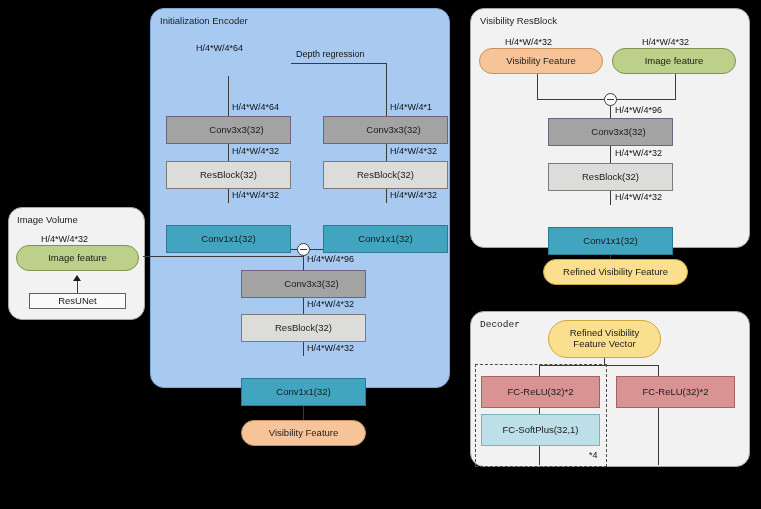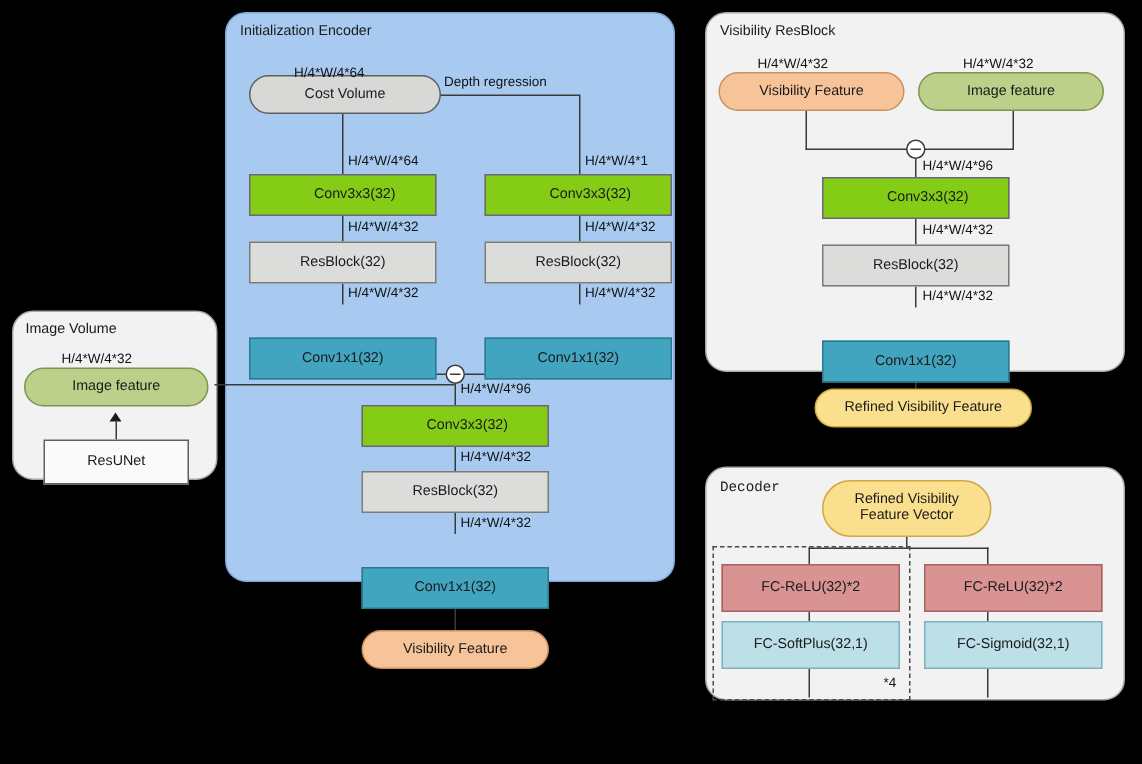--- a/index.html
+++ b/index.html
@@ -46,21 +46,21 @@
     justify-content: center;
     text-align: center;
     font-size: 9.5px;
     color: #1a1a1a;
     line-height: 1.15;
     border: 1px solid #5f5f5f;
     z-index: 3;
   }
   .rect { border-radius: 0; }
   .pill { border-radius: 999px; }
-  .c-purple  { background: #84cc16; border-color: #6d6580; padding-left: 16px; }
+  .c-purple  { background: #a3a3a3; border-color: #6d6580; padding-left: 16px; }
   .c-grey    { background: #dcdcda; border-color: #7a7a78; }
   .c-teal    { background: #42a5c0; border-color: #2a7a92; margin-top: 22px; }
   .c-green   { background: #bcd08a; border-color: #7f9352; }
   .c-orange  { background: #f7c49a; border-color: #c98f5c; }
   .c-yellow  { background: #fadf8e; border-color: #cfa83f; }
   .c-red     { background: #d99393; border-color: #a86060; }
   .c-lblue   { background: #bcdfe8; border-color: #7fb0bd; }
   .c-white   { background: #fafafa; border-color: #5f5f5f; }
   .c-costvol { background: #d8d8d6; border-color: #5f5f5f; }
 
@@ -122,21 +122,20 @@
 </style>
 </head>
 <body>
 
 <div id="stage">
 
   <div class="panel panel-blue" style="left:150px; top:8px; width:300px; height:380px;"></div>
   <div class="panel-title" style="left:160px; top:16px;">Initialization Encoder</div>
 
   <div class="dim" style="left:196px; top:44px;">H/4*W/4*64</div>
-  <div class="node pill c-costvol" style="left:166px; top:50px; width:128px; height:26px;">Cost Volume</div>
 
   <div class="dim" style="left:296px; top:50px;">Depth regression</div>
 
   <div class="edge edge-v" style="left:228px; top:76px; height:40px;"></div>
 
   <div class="edge edge-h" style="left:291px; top:63px; width:95px;"></div>
   <div class="edge edge-v" style="left:386px; top:63px; height:53px;"></div>
 
   <div class="dim" style="left:232px; top:103px;">H/4*W/4*64</div>
   <div class="node rect c-purple" style="left:166px; top:116px; width:125px; height:28px;">Conv3x3(32)</div>
@@ -184,21 +183,21 @@
 
   <div class="edge edge-v" style="left:303px; top:384px; height:36px;"></div>
   <div class="node pill c-orange" style="left:241px; top:420px; width:125px; height:26px;">Visibility Feature</div>
 
   <div class="panel panel-grey" style="left:8px; top:207px; width:137px; height:113px;"></div>
   <div class="panel-title" style="left:17px; top:215px;">Image Volume</div>
   <div class="dim" style="left:41px; top:235px;">H/4*W/4*32</div>
   <div class="node pill c-green" style="left:16px; top:245px; width:123px; height:26px;">Image feature</div>
   <div class="edge edge-v" style="left:77px; top:281px; height:12px;"></div>
   <div class="arrow-up" style="left:73px; top:275px;"></div>
-  <div class="node rect c-white" style="left:29px; top:293px; width:97px; height:30px;">ResUNet</div>
+  <div class="node rect c-white" style="left:29px; top:293px; width:97px; height:16px;">ResUNet</div>
 
   <div class="panel panel-grey" style="left:470px; top:8px; width:280px; height:240px;"></div>
   <div class="panel-title" style="left:480px; top:16px;">Visibility ResBlock</div>
 
   <div class="dim" style="left:505px; top:38px;">H/4*W/4*32</div>
   <div class="node pill c-orange" style="left:479px; top:48px; width:124px; height:26px;">Visibility Feature</div>
 
   <div class="dim" style="left:642px; top:38px;">H/4*W/4*32</div>
   <div class="node pill c-green" style="left:612px; top:48px; width:124px; height:26px;">Image feature</div>
 
@@ -237,15 +236,14 @@
   <div class="edge edge-v" style="left:539px; top:365px; height:100px;"></div>
   <div class="edge edge-v" style="left:658px; top:365px; height:100px;"></div>
 
   <div class="dashed-box" style="left:475px; top:364px; width:132px; height:103px;"></div>
   <div class="dash-label" style="left:589px; top:450px;">*4</div>
 
   <div class="node rect c-red" style="left:481px; top:376px; width:119px; height:32px;">FC-ReLU(32)*2</div>
   <div class="node rect c-lblue" style="left:481px; top:414px; width:119px; height:32px;">FC-SoftPlus(32,1)</div>
 
   <div class="node rect c-red" style="left:616px; top:376px; width:119px; height:32px;">FC-ReLU(32)*2</div>
-  <div class="node rect c-lblue" style="left:616px; top:414px; width:119px; height:32px;">FC-Sigmoid(32,1)</div>
 
 </div>
 
 </body></html>

